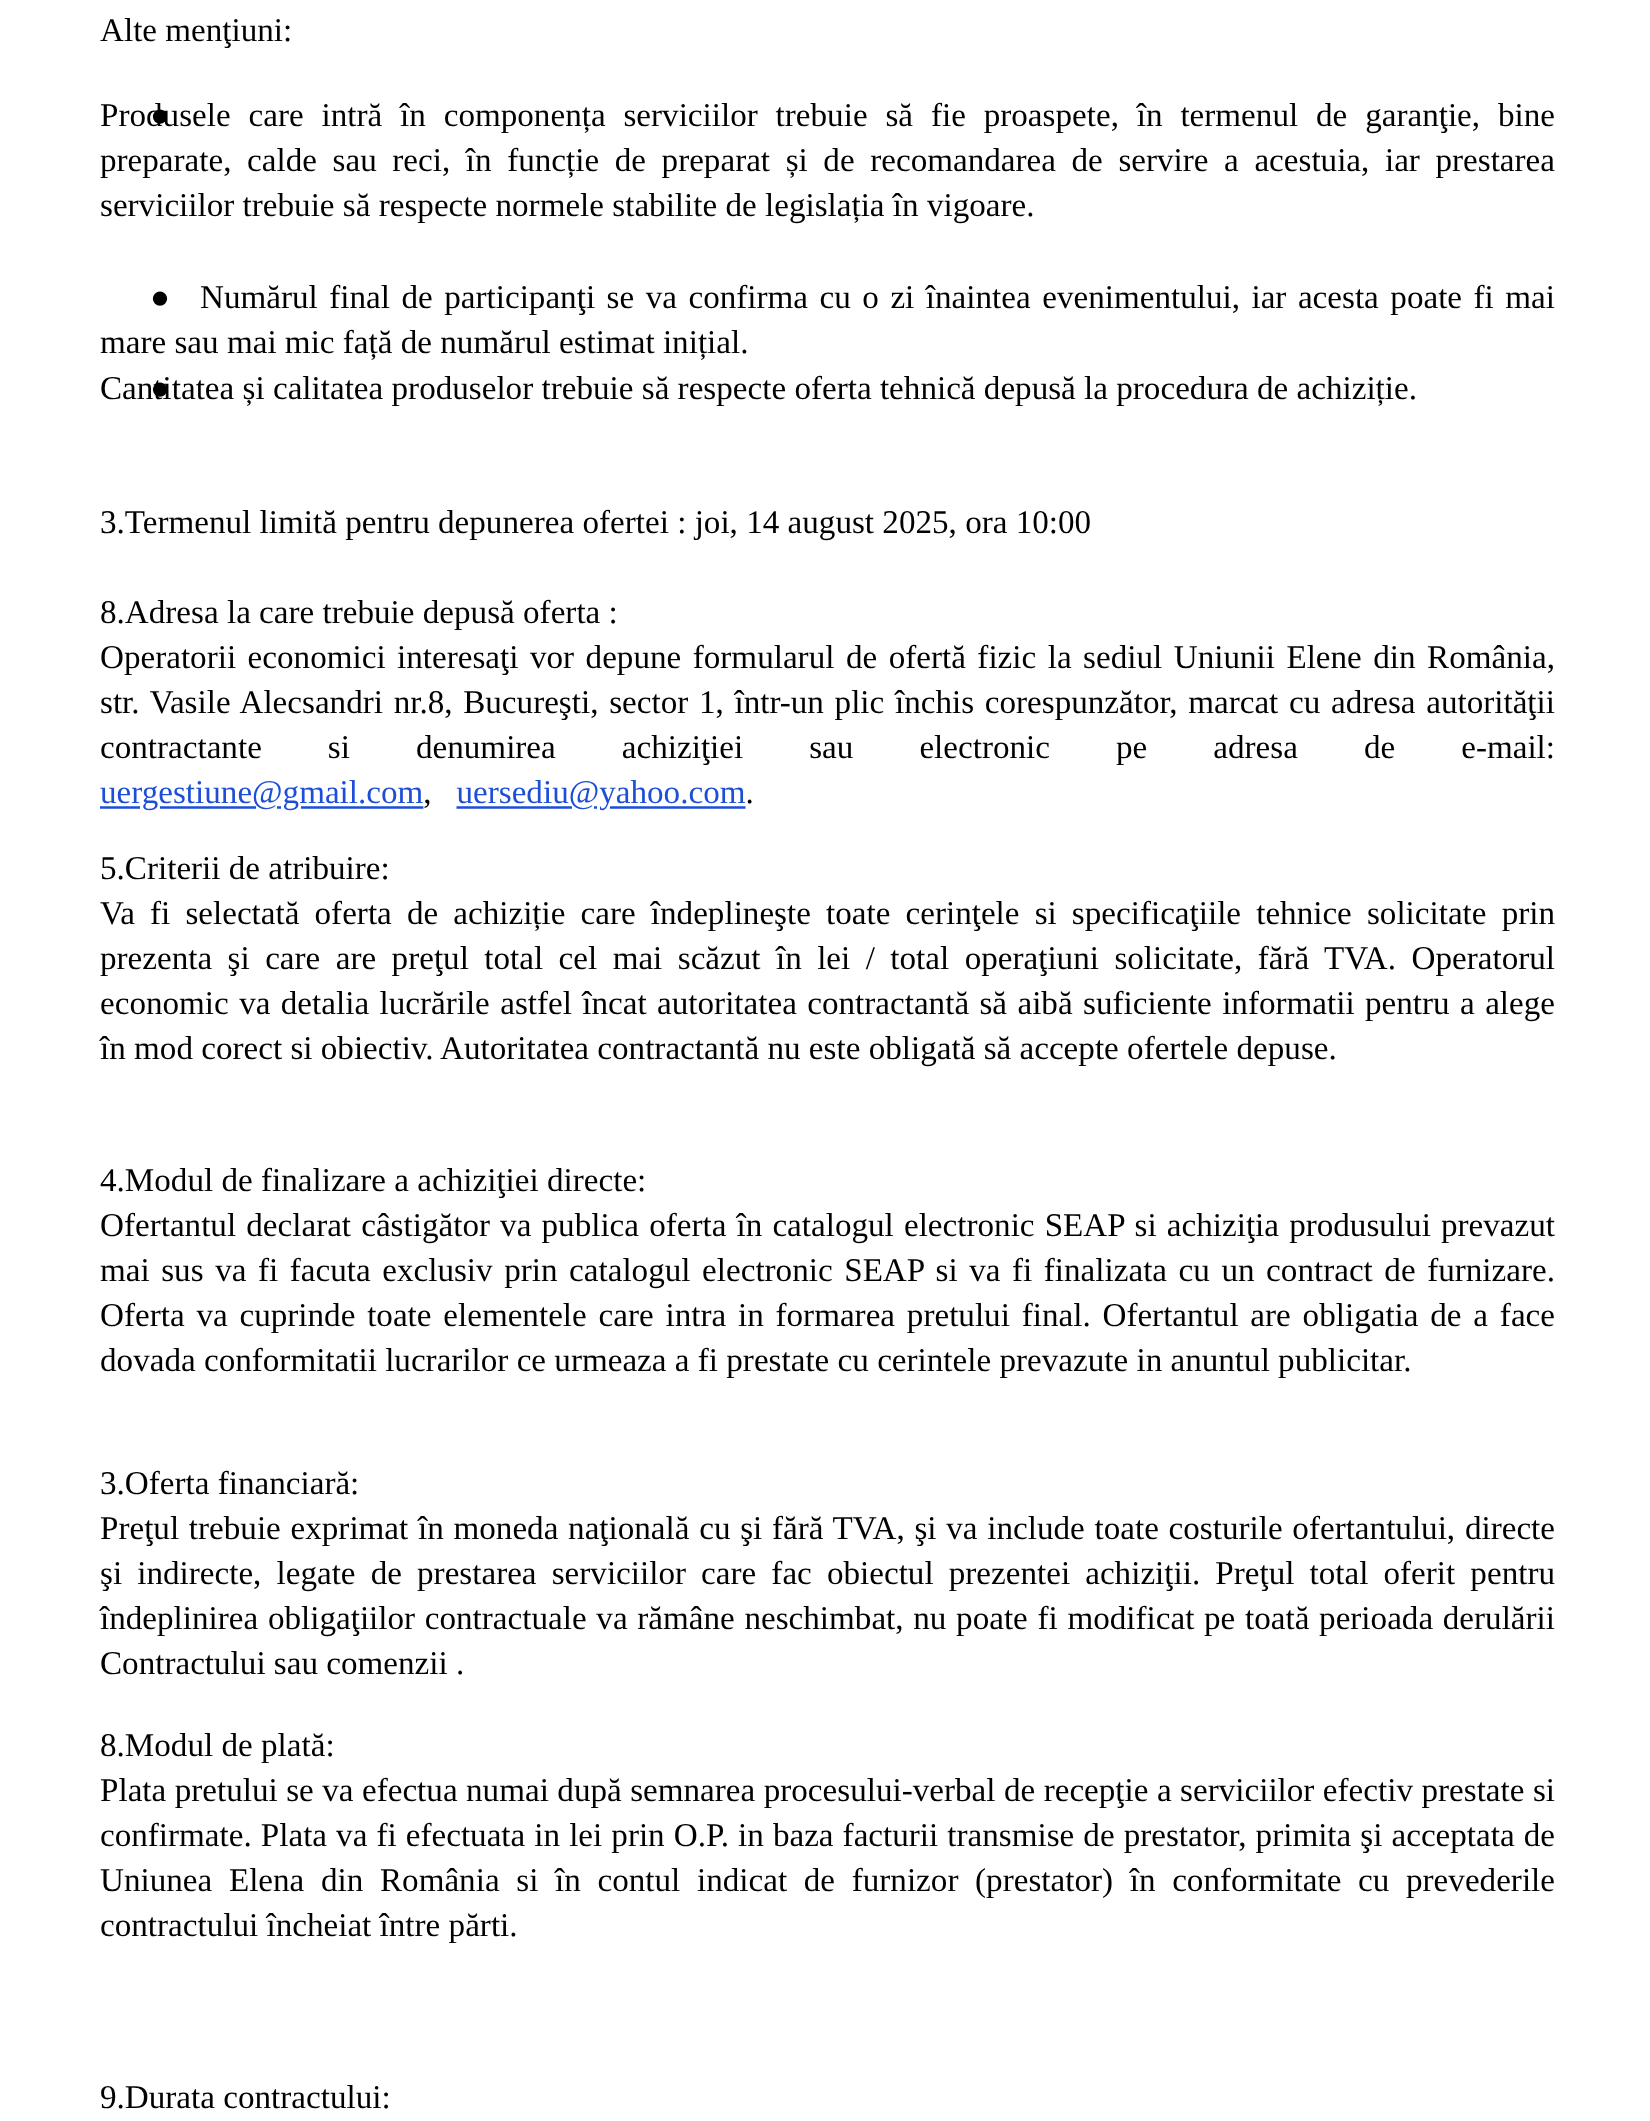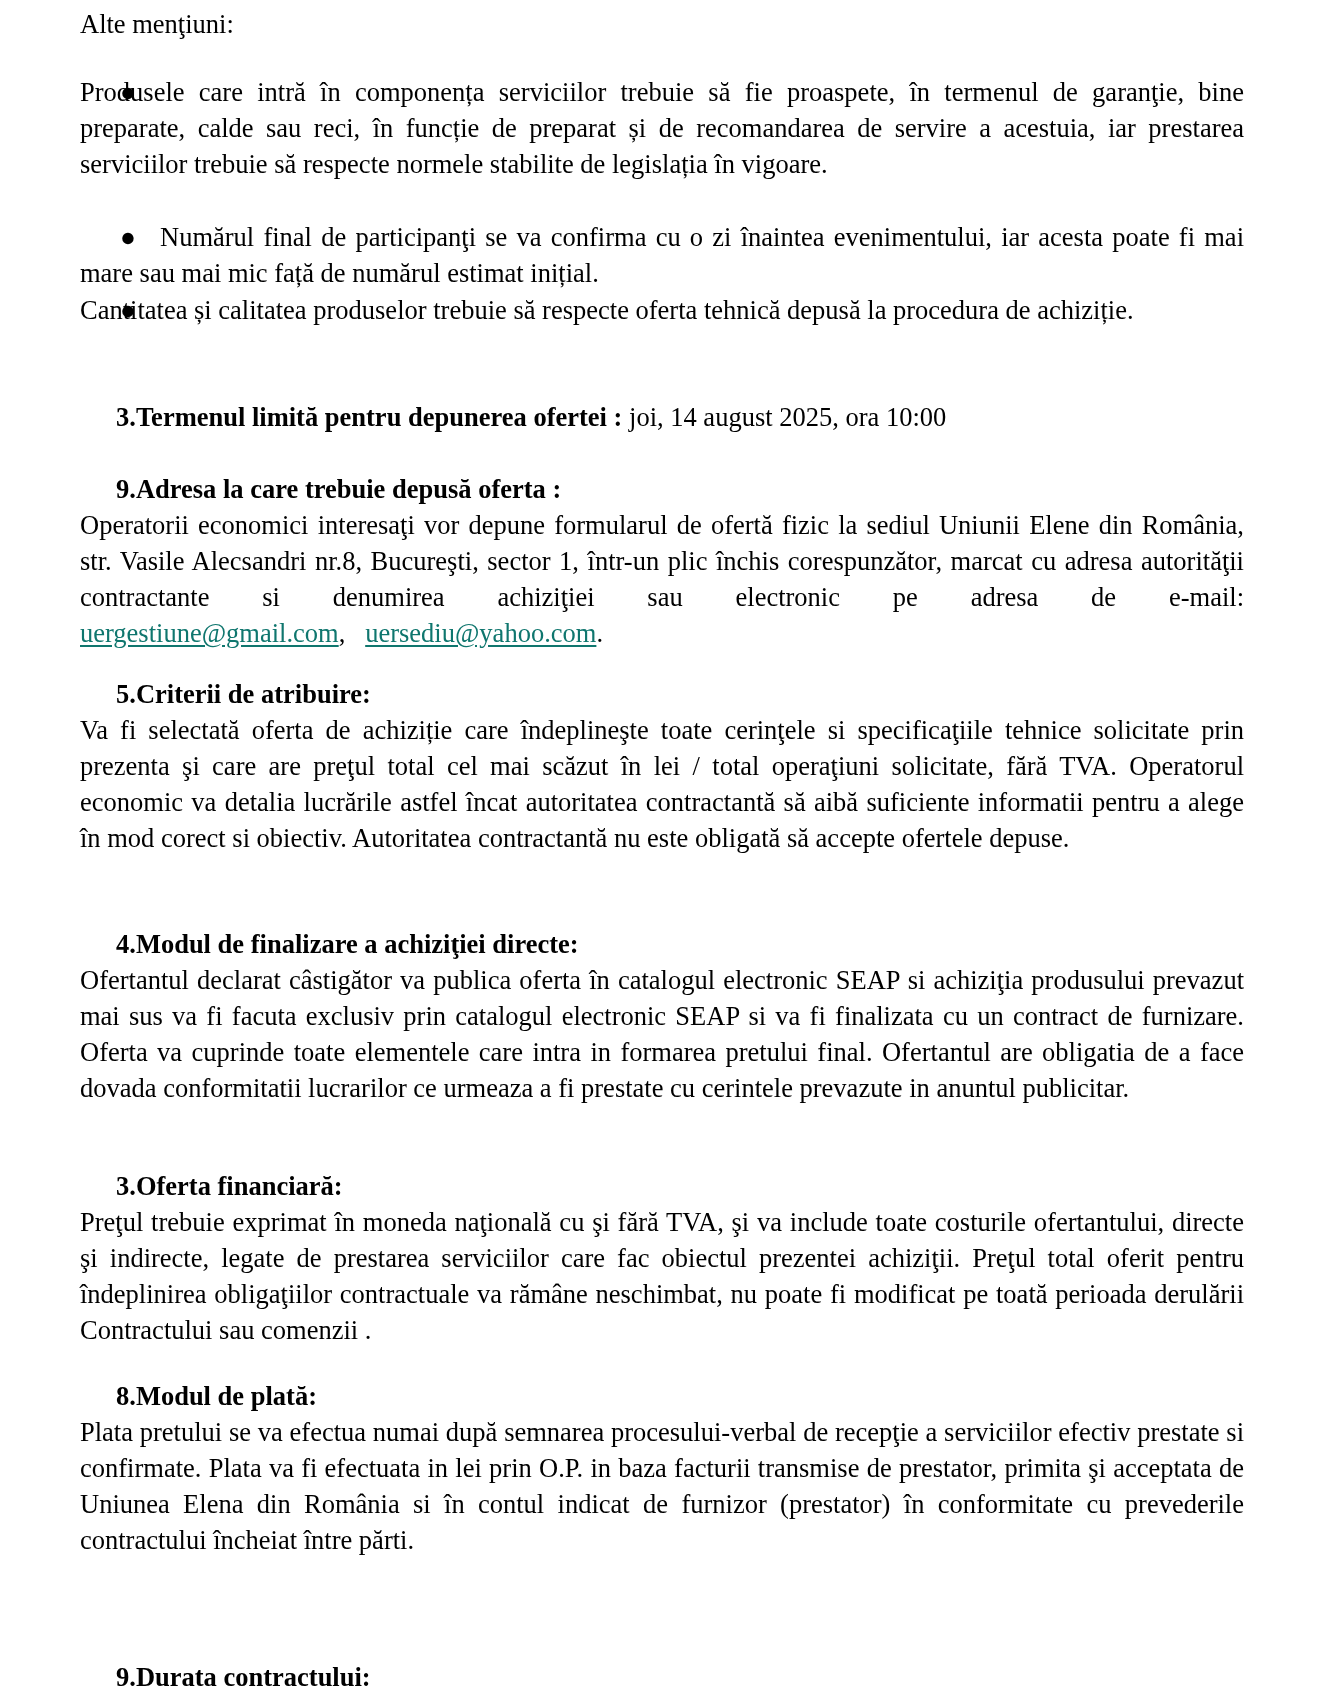--- a/index.html
+++ b/index.html
@@ -30,22 +30,22 @@
       width: 12px;
       text-align: center;
     }
     .bullet-text {
       text-align: justify;
     }
     .bullet-text-flow {
       text-indent: 80px;
       text-align: justify;
     }
-    .h { font-weight: bold; margin-left: 36px; }
-    a.link { color: #0f766e; text-decoration: underline; text-underline-offset: 3px; }
+    .h { font-weight: normal; }
+    a.link { color: #1d4ed8; text-decoration: underline; text-underline-offset: 3px; }
   </style>
 </head>
 <body>
 
 <div class="page">
 
   <div class="abs" style="top:6px;">Alte menţiuni:</div>
 
   <div class="bullet-row" style="top:74px;">
     <span class="bullet">●</span>
@@ -60,21 +60,21 @@
   <div class="bullet-row" style="top:292px;">
     <span class="bullet">●</span>
     <div class="bullet-text">Cantitatea și calitatea produselor trebuie să respecte oferta tehnică depusă la procedura de achiziție.</div>
   </div>
 
   <div class="abs" style="top:399px;">
     <span class="h">3.Termenul limită pentru depunerea ofertei :</span><span> joi, 14 august 2025, ora 10:00</span>
   </div>
 
   <div class="abs" style="top:471px;">
-    <div class="h">9.Adresa la care trebuie depusă oferta :</div>
+    <div class="h">8.Adresa la care trebuie depusă oferta :</div>
     <p class="p"><span>Operatorii economici interesaţi vor depune formularul de ofertă fizic la sediul Uniunii Elene din România, str. Vasile Alecsandri nr.8, Bucureşti, sector 1, într-un plic închis corespunzător, marcat cu adresa autorităţii contractante si denumirea achiziţiei sau electronic pe adresa de e-mail: </span><a class="link" href="#">uergestiune@gmail.com</a><span style="white-space:pre;">,   </span><a class="link" href="#">uersediu@yahoo.com</a><span>.</span></p>
   </div>
 
   <div class="abs" style="top:676px;">
     <div class="h">5.Criterii de atribuire:</div>
     <p class="p">Va fi selectată oferta de achiziție care îndeplineşte toate cerinţele si specificaţiile tehnice solicitate prin prezenta şi care are preţul total cel mai scăzut în lei / total operaţiuni solicitate, fără TVA. Operatorul economic va detalia lucrările astfel încat autoritatea contractantă să aibă suficiente informatii pentru a alege în mod corect si obiectiv. Autoritatea contractantă nu este obligată să accepte ofertele depuse.</p>
   </div>
 
   <div class="abs" style="top:926px;">
     <div class="h">4.Modul de finalizare a achiziţiei directe:</div>

